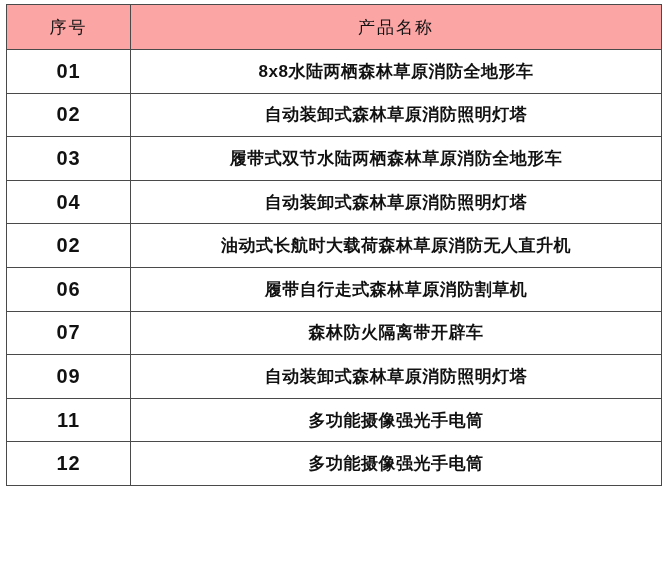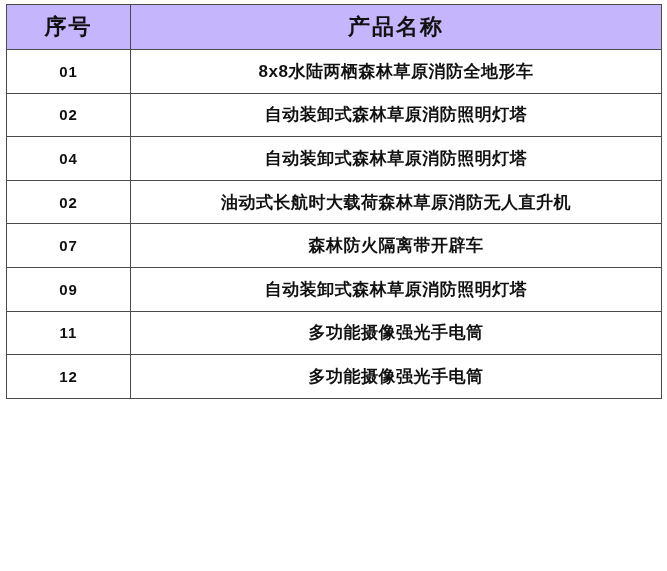--- a/index.html
+++ b/index.html
@@ -28,35 +28,35 @@
   table.product-table td {
     border: 1px solid #4a4a4a;
     padding: 0;
     text-align: center;
     vertical-align: middle;
   }
   col.col-index { width: 124px; }
   col.col-name  { width: 531px; }
 
   thead th {
-    background: #c4b5fd;
+    background: #fca5a5;
     height: 44px;
-    font-size: 22px;
-    font-weight: bold;
+    font-size: 17px;
+    font-weight: normal;
     letter-spacing: 2px;
     color: #111111;
   }
   tbody td {
     height: 42.6px;
     font-size: 17px;
     font-weight: bold;
     color: #111111;
   }
   tbody td.idx {
-    font-size: 15px;
+    font-size: 20px;
     letter-spacing: 1px;
   }
   tbody td.name {
     letter-spacing: 0.5px;
   }
 </style>
 </head>
 <body>
 
 <div class="table-wrap">
@@ -74,26 +74,34 @@
     <tbody>
       <tr>
         <td class="idx">01</td>
         <td class="name">8x8水陆两栖森林草原消防全地形车</td>
       </tr>
       <tr>
         <td class="idx">02</td>
         <td class="name">自动装卸式森林草原消防照明灯塔</td>
       </tr>
       <tr>
+        <td class="idx">03</td>
+        <td class="name">履带式双节水陆两栖森林草原消防全地形车</td>
+      </tr>
+      <tr>
         <td class="idx">04</td>
         <td class="name">自动装卸式森林草原消防照明灯塔</td>
       </tr>
       <tr>
         <td class="idx">02</td>
         <td class="name">油动式长航时大载荷森林草原消防无人直升机</td>
+      </tr>
+      <tr>
+        <td class="idx">06</td>
+        <td class="name">履带自行走式森林草原消防割草机</td>
       </tr>
       <tr>
         <td class="idx">07</td>
         <td class="name">森林防火隔离带开辟车</td>
       </tr>
       <tr>
         <td class="idx">09</td>
         <td class="name">自动装卸式森林草原消防照明灯塔</td>
       </tr>
       <tr>

